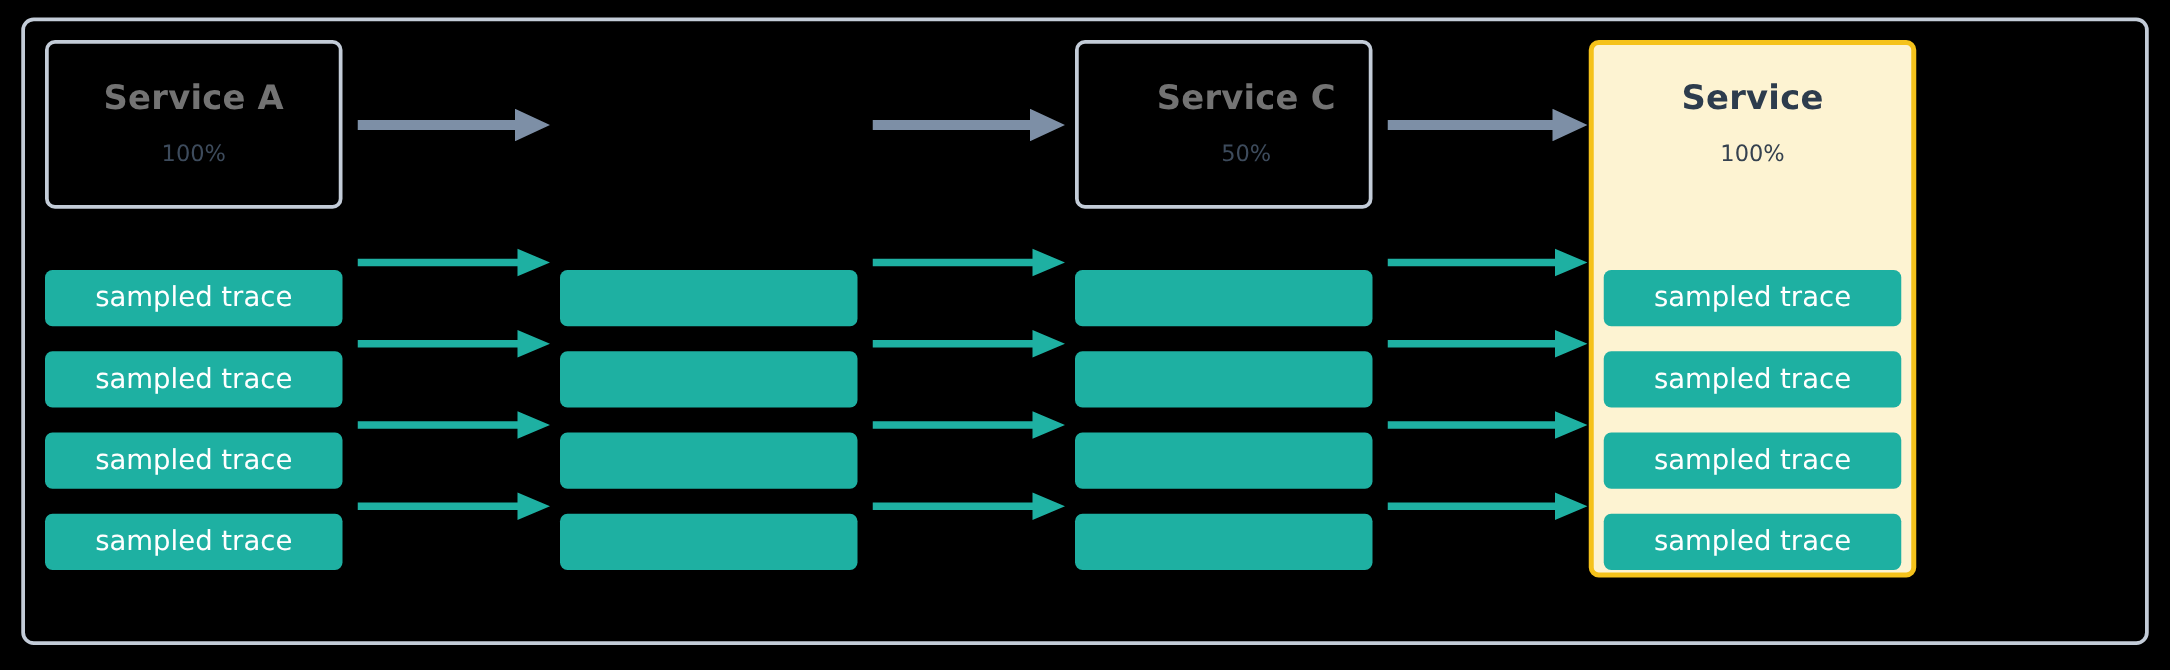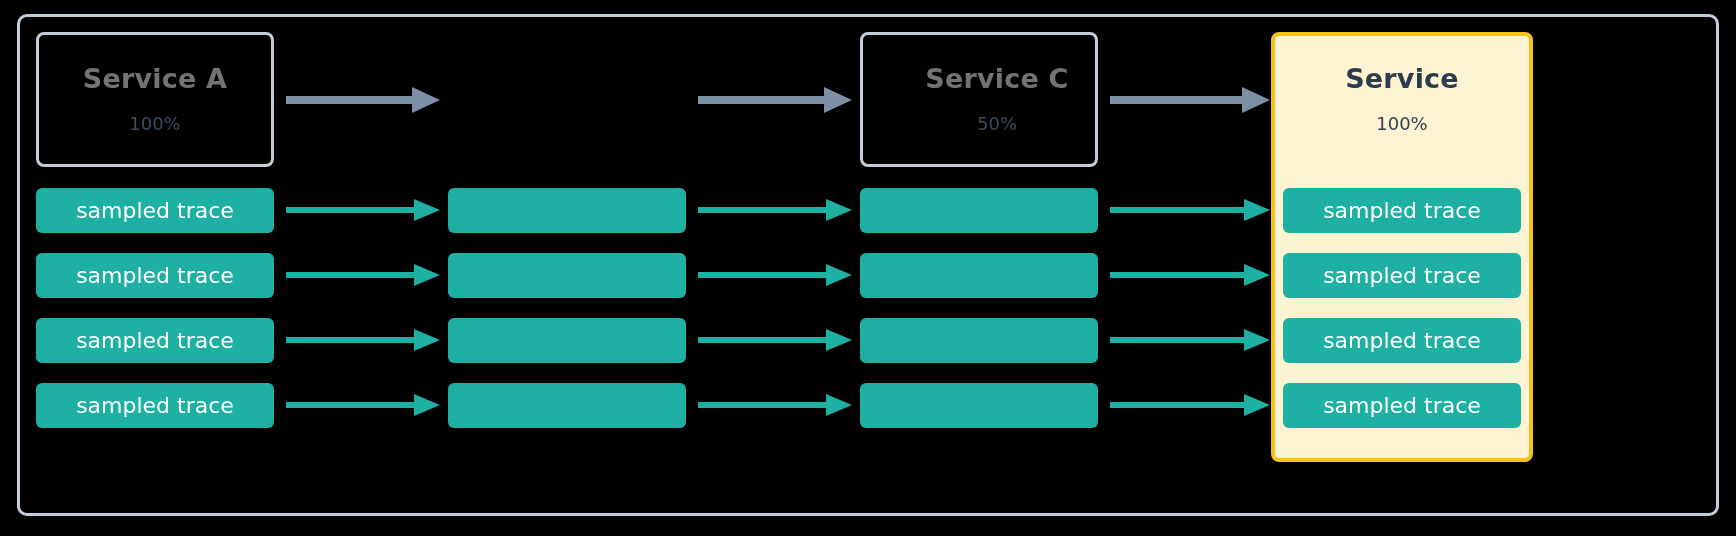--- a/index.html
+++ b/index.html
@@ -100,20 +100,21 @@
     position: absolute;
     height: 45px;
     border-radius: 6px;
     background: #1eb0a2;
     display: flex;
     align-items: center;
     justify-content: center;
     color: #ffffff;
     font-size: 22px;
     line-height: 1;
+    margin-top: 28px;
   }
   .trace-bar.col0 { left: 36px;   width: 238px; }
   .trace-bar.col1 { left: 448px;  width: 238px; }
   .trace-bar.col2 { left: 860px;  width: 238px; }
   .trace-bar.col3 { left: 1283px; width: 238px; }
 
   .row0 { top: 188px; }
   .row1 { top: 253px; }
   .row2 { top: 318px; }
   .row3 { top: 383px; }

